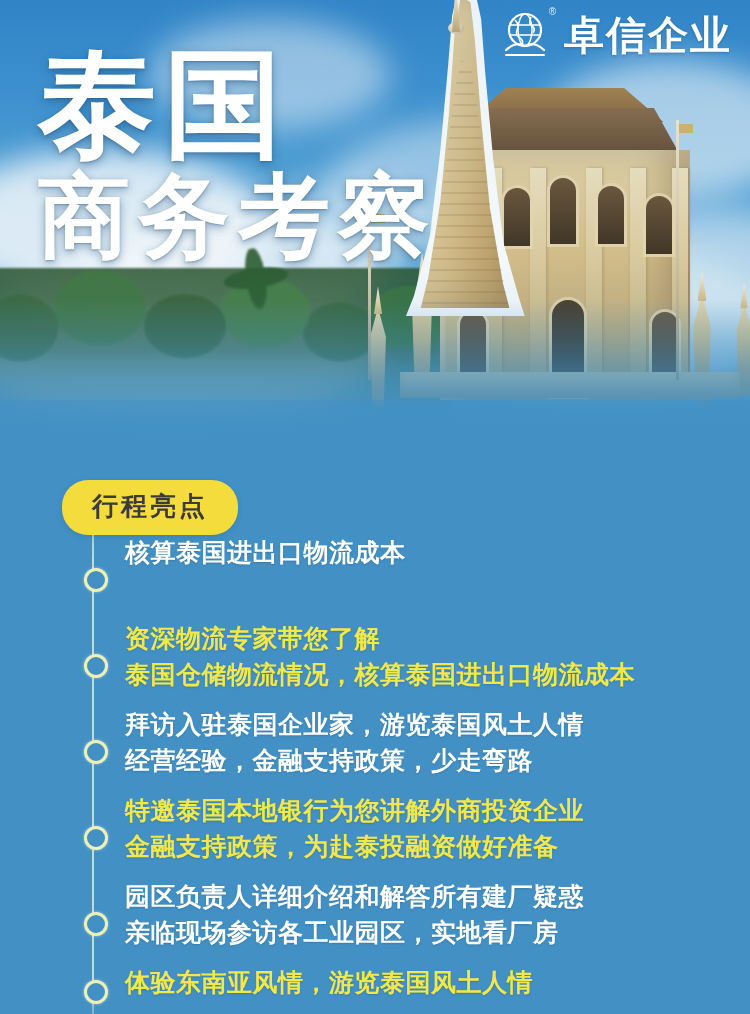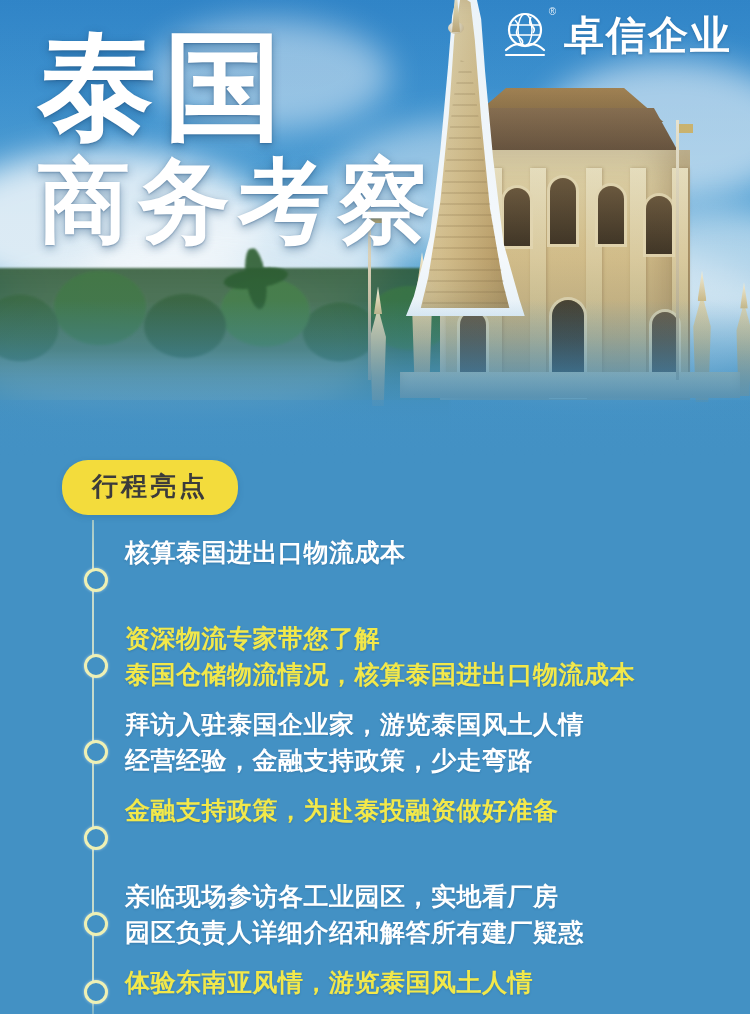--- a/index.html
+++ b/index.html
@@ -175,32 +175,31 @@
     line-height:1;white-space:nowrap;
     text-shadow:0 1px 3px rgba(20,60,100,.35);
   }
   .reg{
     position:absolute;right:-4px;top:-2px;
     font-size:10px;color:#ffffff;opacity:.85;
   }
 
   
   .title{
-    position:absolute;left:38px;top:36px;z-index:5;
+    position:absolute;left:38px;top:44px;z-index:5;
     color:#ffffff;font-weight:700;
     letter-spacing:8px;
     text-shadow:0 3px 10px rgba(25,70,115,.45), 0 1px 2px rgba(25,70,115,.35);
-    font-family:Liberation Mono, monospace;
   }
   .title .l1{font-size:118px;line-height:1.02;display:block;}
   .title .l2{font-size:92px;line-height:1.10;display:block;margin-top:2px;}
 
   
   .badge{
-    position:absolute;left:62px;top:460px;z-index:6;
+    position:absolute;left:62px;top:480px;z-index:6;
     background:#f3dc3c;
     color:#3b3b3b;
     font-size:26px;font-weight:700;letter-spacing:3px;
     padding:9px 30px 11px;
     border-radius:26px;
     box-shadow:0 2px 6px rgba(20,70,110,.18);
   }
 
   .timeline{
     position:absolute;left:0;top:520px;width:750px;height:494px;z-index:5;
@@ -349,29 +348,30 @@
       <div class="dot" style="top:34px;"></div>
       <div class="lines w">
         <span>拜访入驻泰国企业家，游览泰国风土人情</span>
         <span>经营经验，金融支持政策，少走弯路</span>
       </div>
     </div>
 
     <div class="item" style="top:272px;">
       <div class="dot" style="top:34px;"></div>
       <div class="lines y">
+        <span>特邀泰国本地银行为您讲解外商投资企业</span>
         <span>金融支持政策，为赴泰投融资做好准备</span>
       </div>
     </div>
 
     <div class="item" style="top:358px;">
       <div class="dot" style="top:34px;"></div>
       <div class="lines w">
+        <span>园区负责人详细介绍和解答所有建厂疑惑</span>
         <span>亲临现场参访各工业园区，实地看厂房</span>
-        <span>园区负责人详细介绍和解答所有建厂疑惑</span>
       </div>
     </div>
 
     <div class="item" style="top:444px;">
       <div class="dot" style="top:16px;"></div>
       <div class="lines y">
         <span>体验东南亚风情，游览泰国风土人情</span>
       </div>
     </div>
   </div>

